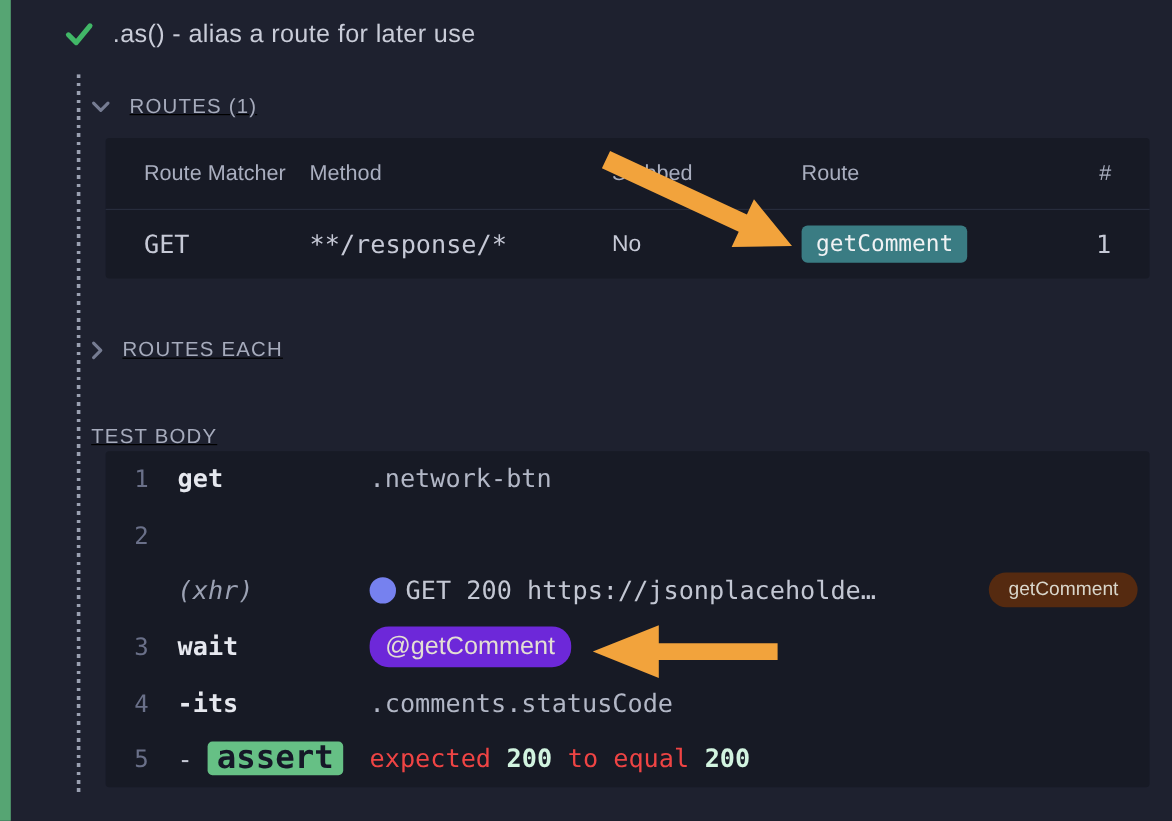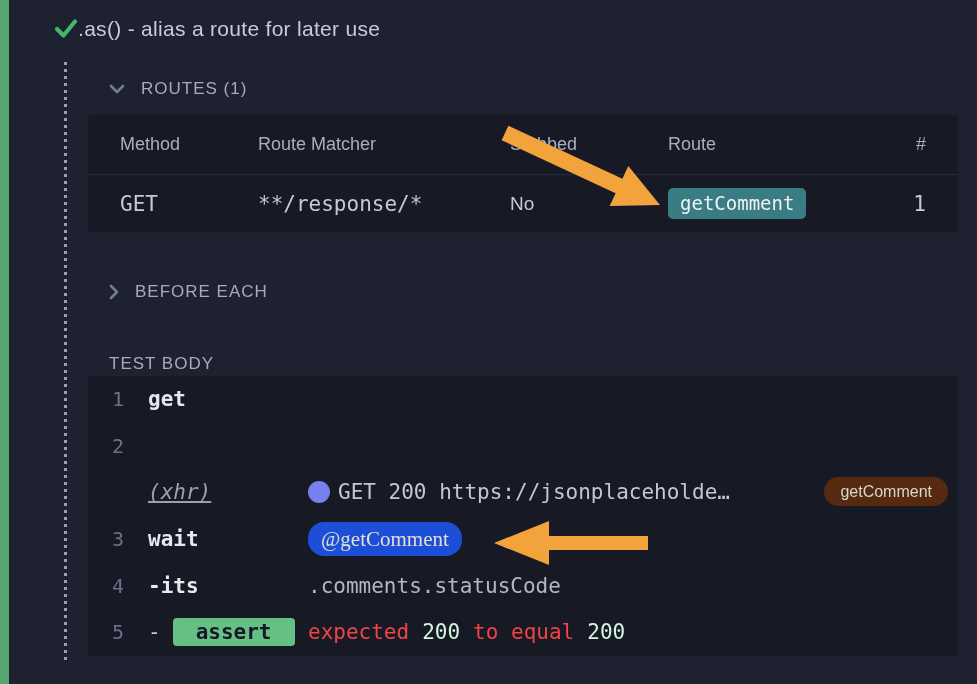--- a/index.html
+++ b/index.html
@@ -17,31 +17,31 @@
     background:#56a573;
   }
   .dotted-line {
     position:absolute; left:64px; top:62px; width:3px; height:600px;
     background:repeating-linear-gradient(to bottom, #9aa0b1 0 3px, transparent 3px 7px);
   }
 
   
   .test-title {
     position:absolute; left:54px; top:12px; height:34px;
-    display:flex; align-items:center; gap:0;
+    display:flex; align-items:center; gap:16px;
   }
   .check-icon { width:24px; height:24px; display:block; }
   .test-title-text {
     color:#c9ccd8; font-size:21px; letter-spacing:0.3px;
   }
 
   
   .section-header {
-    position:absolute; left:109px; height:30px;
-    display:flex; align-items:center; gap:16px; cursor:pointer;
+    position:absolute; left:76px; height:30px;
+    display:flex; align-items:center; gap:16px; cursor:pointer;text-decoration:underline;
   }
   .section-header .label {
     color:#a6abbc; font-size:17px; letter-spacing:1px;
   }
   .chev { display:block; }
 
   
   .routes-panel {
     position:absolute; left:88px; top:115px; width:870px; height:117px;
     background:#171a25; border-radius:3px;
@@ -79,46 +79,46 @@
   .cmd-name {
     margin-left:24px; flex:0 0 160px;
     color:#e6e8ef; font-weight:bold; font-size:21px;
     font-family:"DejaVu Sans Mono", monospace; white-space:pre;
   }
   .cmd-msg {
     color:#b2b7c6; font-size:21px;
     font-family:"DejaVu Sans Mono", monospace; white-space:pre;
     display:flex; align-items:center;
   }
-  .xhr-name { font-weight:normal; font-style:italic; color:#9ba1b3;text-decoration:underline; }
+  .xhr-name { font-weight:normal; font-style:italic; color:#9ba1b3; }
   .xhr-msg { color:#c3c7d3; }
   .xhr-dot {
     width:22px; height:22px; border-radius:50%; background:#7681ef;
     display:inline-block; margin-right:8px; flex:0 0 22px;
   }
   .pill-brown-sm {
     position:absolute; right:10px; top:8px;
     background:#552a10; color:#d9d6cb;
     font-family:"Liberation Sans", sans-serif; font-size:16px;
     padding:5px 16px; border-radius:16px; line-height:19px;
   }
   .pill-brown-lg {
-    display:inline-block; background:#1d4ed8; color:#e4dfd3;
-    font-family:Liberation Serif, serif; font-size:21px;
+    display:inline-block; background:#6d28d9; color:#e4dfd3;
+    font-family:Liberation Sans, sans-serif; font-size:21px;
     padding:2px 13px; border-radius:16px; line-height:30px;
   }
   .assert-dash { color:#c6c9d6; font-weight:normal; margin-right:12px; }
   .assert-badge {
     display:inline-block; background:#66c085; color:#151827;
-    font-weight:bold; font-size:21px; font-family:"DejaVu Sans Mono", monospace;
-    padding:0px 23px; border-radius:4px; line-height:28px;
+    font-weight:bold; font-size:27px; font-family:"DejaVu Sans Mono", monospace;
+    padding:0px 8px; border-radius:4px; line-height:28px;
   }
   .assert-msg span { margin-right:13px; }
   .ag  { color:#ef4444; }
-  .agb { color:#d2f4e0; font-weight:normal; }
+  .agb { color:#d2f4e0; font-weight:bold; }
 
   .arrows-overlay {
     position:absolute; left:0; top:0; width:977px; height:684px;
     pointer-events:none; z-index:10;
   }
 </style>
 </head>
 <body>
 
 <div class="green-stripe"></div>
@@ -133,56 +133,57 @@
 
 <div class="section-header" style="top:74px;">
   <svg class="chev" width="16" height="10" viewBox="0 0 16 10">
     <polyline points="2,2 8,8 14,2" fill="none" stroke="#767c92" stroke-width="2.6" stroke-linecap="round" stroke-linejoin="round"></polyline>
   </svg>
   <span class="label">ROUTES (1)</span>
 </div>
 
 <div class="routes-panel">
   <div class="routes-grid routes-head">
+    <div>Route Matcher</div>
     <div>Method</div>
-    <div>Route Matcher</div>
     <div>Stubbed</div>
     <div>Route</div>
     <div class="col-num">#</div>
   </div>
   <div class="routes-grid routes-row">
     <div class="mono">GET</div>
     <div class="mono">**/response/*</div>
     <div class="cell-stubbed">No</div>
     <div>
       <span class="alias-badge">getComment</span>
     </div>
     <div class="col-num mono">1</div>
   </div>
 </div>
 
 <div class="section-header" style="top:277px;">
   <svg class="chev" width="10" height="16" viewBox="0 0 10 16">
     <polyline points="2,2 8,8 2,14" fill="none" stroke="#767c92" stroke-width="2.6" stroke-linecap="round" stroke-linejoin="round"></polyline>
   </svg>
-  <span class="label">BEFORE EACH</span>
+  <span class="label">ROUTES EACH</span>
 </div>
 
 <div class="section-header" style="top:338px;flex-direction:column;">
   <svg class="chev" width="16" height="10" viewBox="0 0 16 10">
     <polyline points="2,2 8,8 14,2" fill="none" stroke="#767c92" stroke-width="2.6" stroke-linecap="round" stroke-linejoin="round"></polyline>
   </svg>
   <span class="label">TEST BODY</span>
 </div>
 
 <div class="test-body-panel">
 
   <div class="cmd-row">
     <span class="cmd-num">1</span>
     <span class="cmd-name">get</span>
+    <span class="cmd-msg">.network-btn</span>
   </div>
 
   <div class="cmd-row">
     <span class="cmd-num">2</span>
   </div>
 
   <div class="cmd-row">
     <span class="cmd-num"></span>
     <span class="cmd-name xhr-name">(xhr)</span>
     <span class="cmd-msg xhr-msg"><span class="xhr-dot"></span><span>GET 200 https://jsonplaceholde…</span></span>

